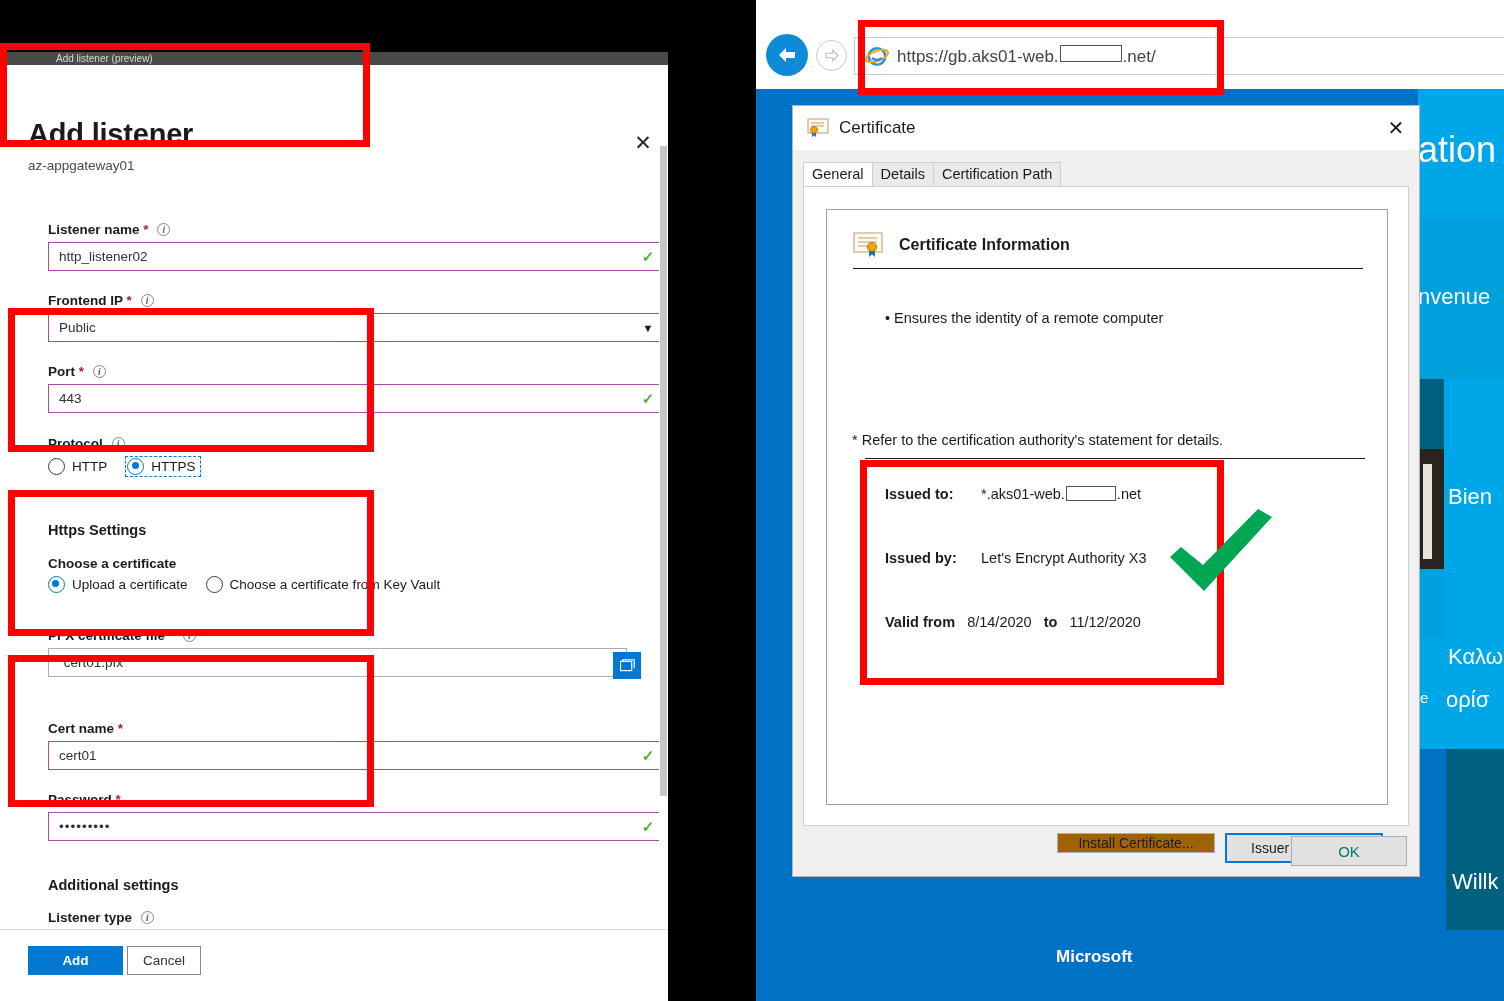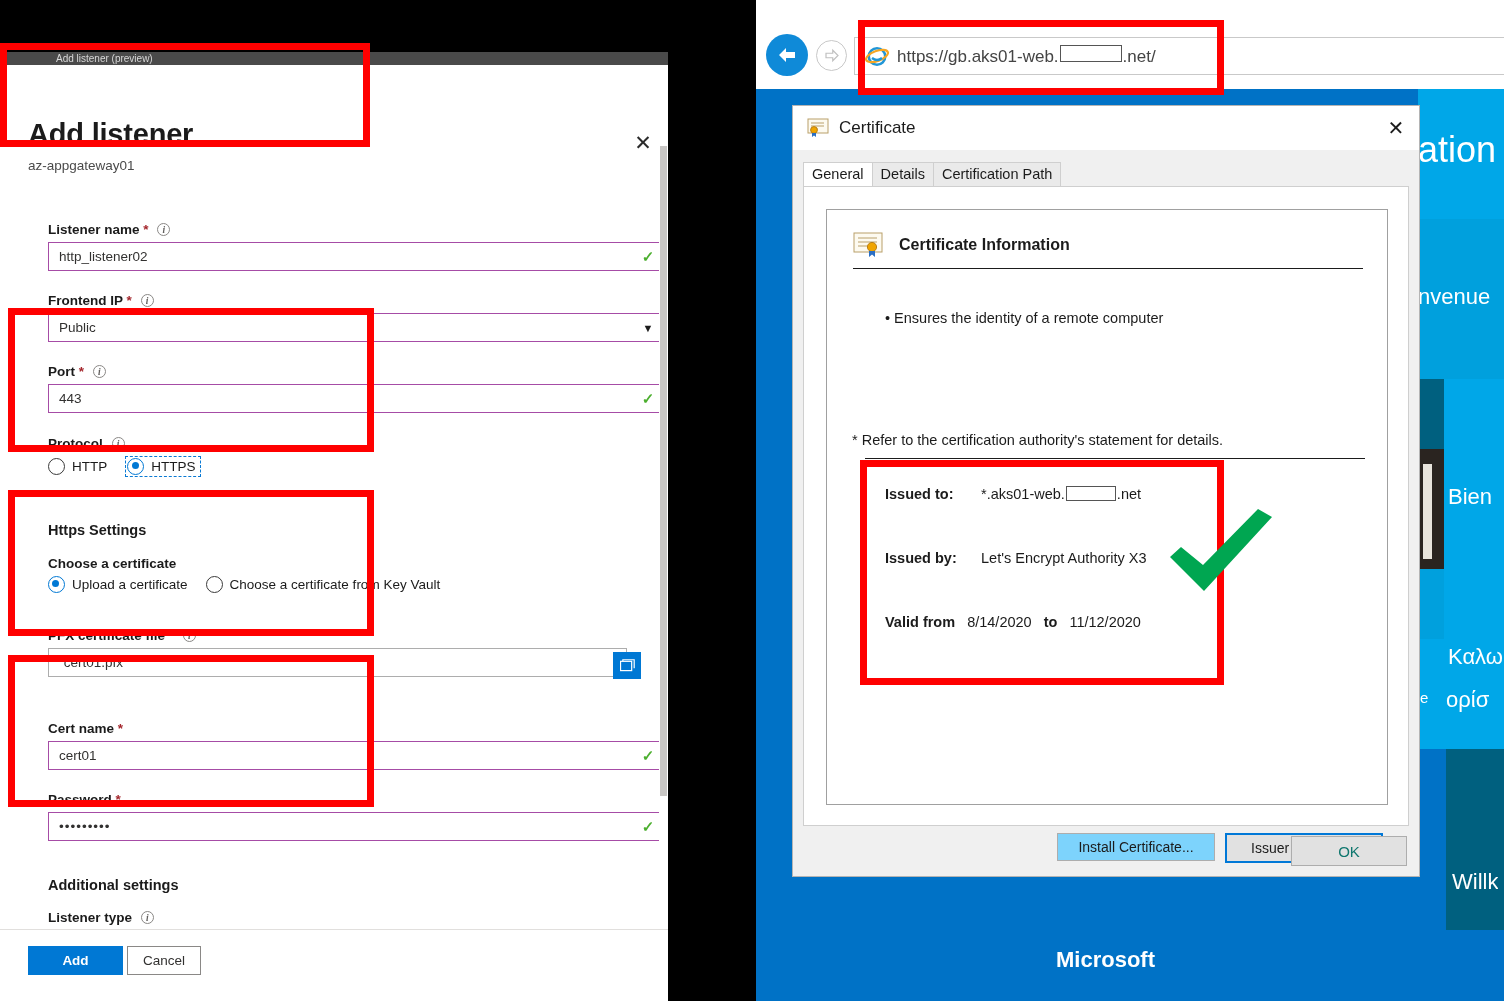--- a/index.html
+++ b/index.html
@@ -119,21 +119,21 @@
     font-size:17px; color:#444; margin-left:8px; display:flex; align-items:baseline; white-space:nowrap;
   }
   .redact{
     display:inline-block; width:62px; height:17px; border:1.4px solid #555; background:#fff;
     margin:0 1px; vertical-align:-2px;
   }
   #page-body{
     position:absolute; left:0; top:89px; width:748px; height:912px; background:#0072c6;
   }
   #ms-logo{
-    position:absolute; left:300px; top:858px; font-size:22px; font-weight:600; color:#fff;
+    position:absolute; left:300px; top:858px; font-size:17px; font-weight:600; color:#fff;
   }
 
   
   #edge-strip{ position:absolute; left:1418px; top:89px; width:86px; height:841px; overflow:hidden;}
   .tile{ position:absolute; color:#fff; white-space:nowrap; overflow:hidden;}
 
   
   #cert-dialog{
     position:absolute; left:792px; top:105px; width:628px; height:772px;
     background:#f0f0f0; border:1px solid #b4b4b4;
@@ -169,21 +169,21 @@
   #ci-badge{ width:30px; height:26px; flex:none;}
   #ci-title{ font-size:16px; font-weight:700; color:#1b1b1b; margin-left:16px;}
   #ci-rule{ position:absolute; left:26px; top:58px; width:510px; height:1px; background:#1b1b1b;}
   #ci-purpose{ position:absolute; left:18px; top:72px; font-size:15.5px; font-weight:700; color:#1b1b1b;}
   #ci-bullet{ position:absolute; left:58px; top:100px; font-size:14.5px; color:#1b1b1b;}
   #ci-refer{ position:absolute; left:16px; top:222px; font-size:14.5px; color:#1b1b1b; white-space:nowrap;margin-left:9px;}
   #ci-rule2{ position:absolute; left:38px; top:248px; width:500px; height:1px; background:#1b1b1b;}
   .crow{ position:absolute; left:58px; font-size:14.5px; color:#1b1b1b; white-space:nowrap;}
   .crow b{ font-weight:700; display:inline-block; }
   #btn-install{
-    position:absolute; left:264px; top:727px; width:158px; height:28px; background:#7dd3fc;
+    position:absolute; left:264px; top:727px; width:158px; height:20px; background:#a16207;
     border:1px solid #adadad; font-size:14px; color:#1b1b1b; display:flex; align-items:center;
     justify-content:center; cursor:pointer;
   }
   #btn-issuer{
     position:absolute; left:432px; top:727px; width:158px; height:30px; background:#e1e1e1;
     border:2px solid #0078d7; font-size:14px; color:#1b1b1b; display:flex; align-items:center;
     justify-content:center; cursor:pointer;
   }
   #btn-ok{
     position:absolute; left:498px; top:730px; width:116px; height:30px; background:#e1e1e1;

